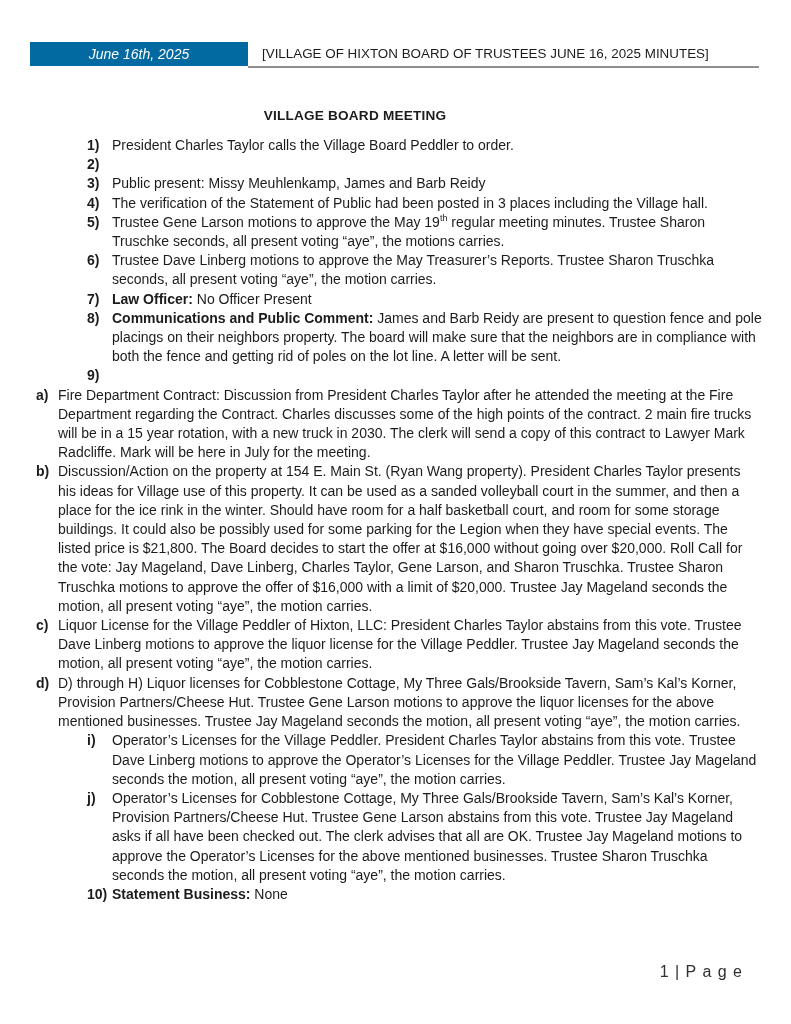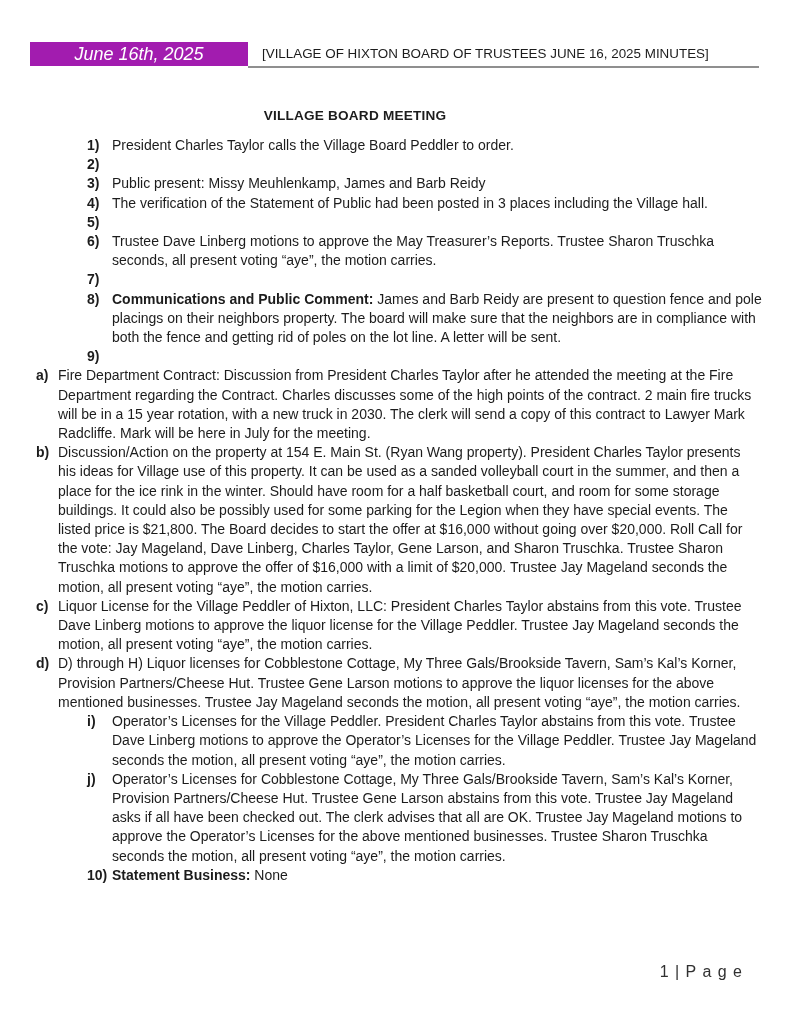--- a/index.html
+++ b/index.html
@@ -8,22 +8,22 @@
     width:791px; height:1024px;
     margin:0 auto;
     background:#ffffff;
     font-family:"Liberation Sans", sans-serif;
     color:#1c1c1c;
     overflow:hidden;
   }
   .header-box {
     position:absolute; left:30px; top:42px;
     width:218px; height:24px;
-    background:#a21caf; color:#ffffff;
-    font-style:italic; font-size:18px;
+    background:#0369a1; color:#ffffff;
+    font-style:italic; font-size:14px;
     display:flex; align-items:center; justify-content:center;
   }
   .header-title {
     position:absolute; left:262px; top:46px;
     font-weight:normal; font-size:13.4px;
     white-space:nowrap;
   }
   .header-rule {
     position:absolute; left:248px; top:66px;
     width:511px; height:2px; background:#8f8f8f;
@@ -75,27 +75,29 @@
       <div class="item lv-num">
         <span class="marker">3)</span>
         <span class="body"><span>Public present: Missy Meuhlenkamp, James and Barb Reidy</span></span>
       </div>
       <div class="item lv-num">
         <span class="marker">4)</span>
         <span class="body"><span>The verification of the Statement of Public had been posted in 3 places including the Village hall.</span></span>
       </div>
       <div class="item lv-num">
         <span class="marker">5)</span>
+        <span class="body"><span>Trustee Gene Larson motions to approve the May 19</span><sup>th</sup><span> regular meeting minutes.  Trustee Sharon Truschke seconds, all present voting “aye”, the motions carries.</span></span>
       </div>
       <div class="item lv-num">
         <span class="marker">6)</span>
         <span class="body"><span>Trustee Dave Linberg motions to approve the May Treasurer’s Reports. Trustee Sharon Truschka seconds, all present voting “aye”, the motion carries.</span></span>
       </div>
       <div class="item lv-num">
         <span class="marker">7)</span>
+        <span class="body"><b>Law Officer:</b><span> No Officer Present</span></span>
       </div>
       <div class="item lv-num">
         <span class="marker">8)</span>
         <span class="body"><b>Communications and Public Comment:</b><span>  James and Barb Reidy are present to question fence and pole placings on their neighbors property.  The board will make sure that the neighbors are in compliance with both the fence and getting rid of poles on the lot line.  A letter will be sent.</span></span>
       </div>
       <div class="item lv-num">
         <span class="marker">9)</span>
       </div>
       <div class="item lv-alpha">
         <span class="marker">a)</span>

